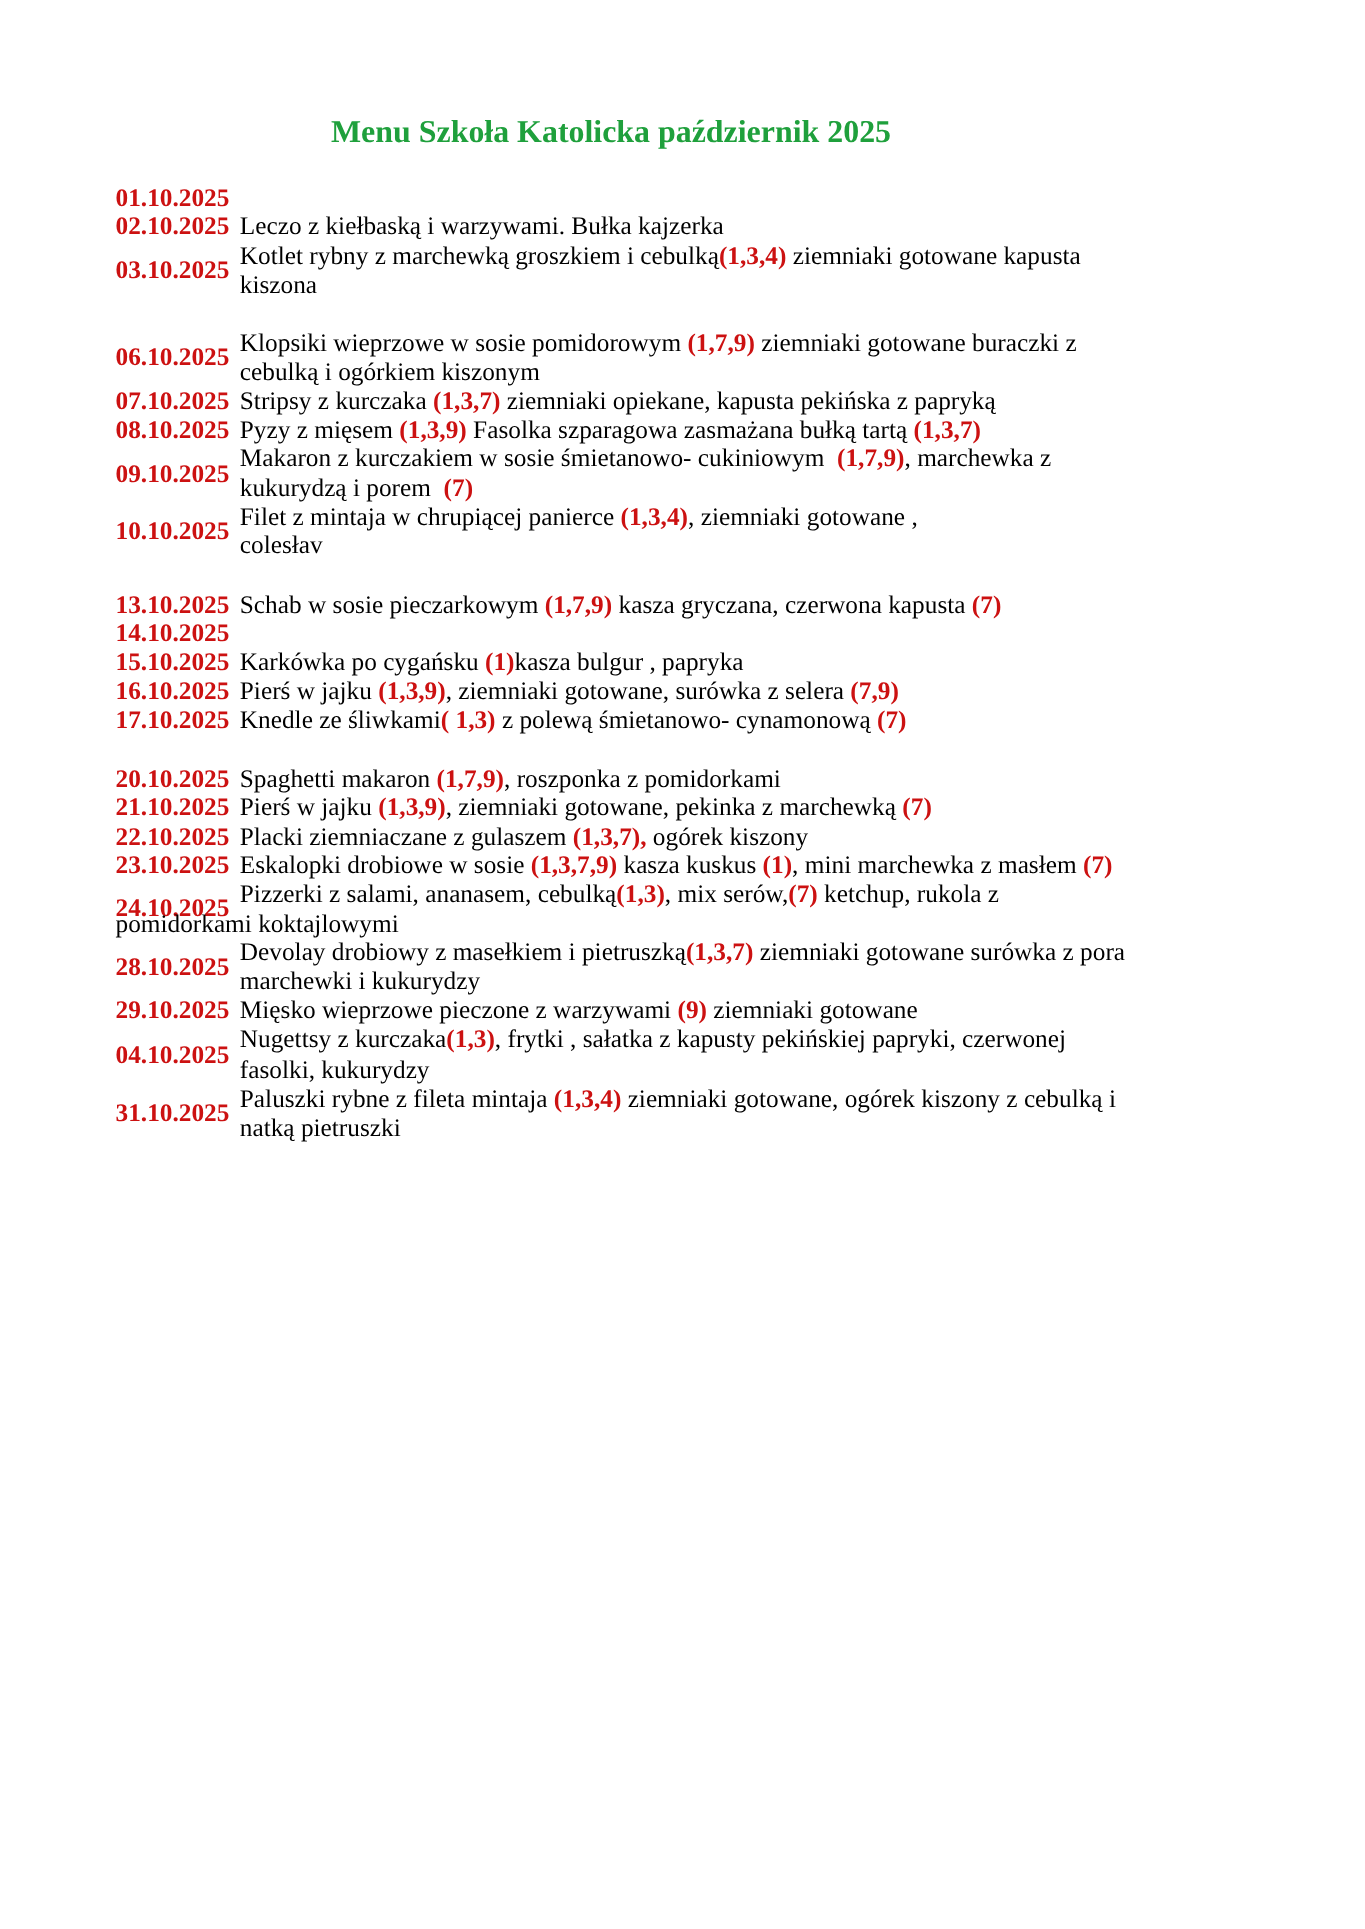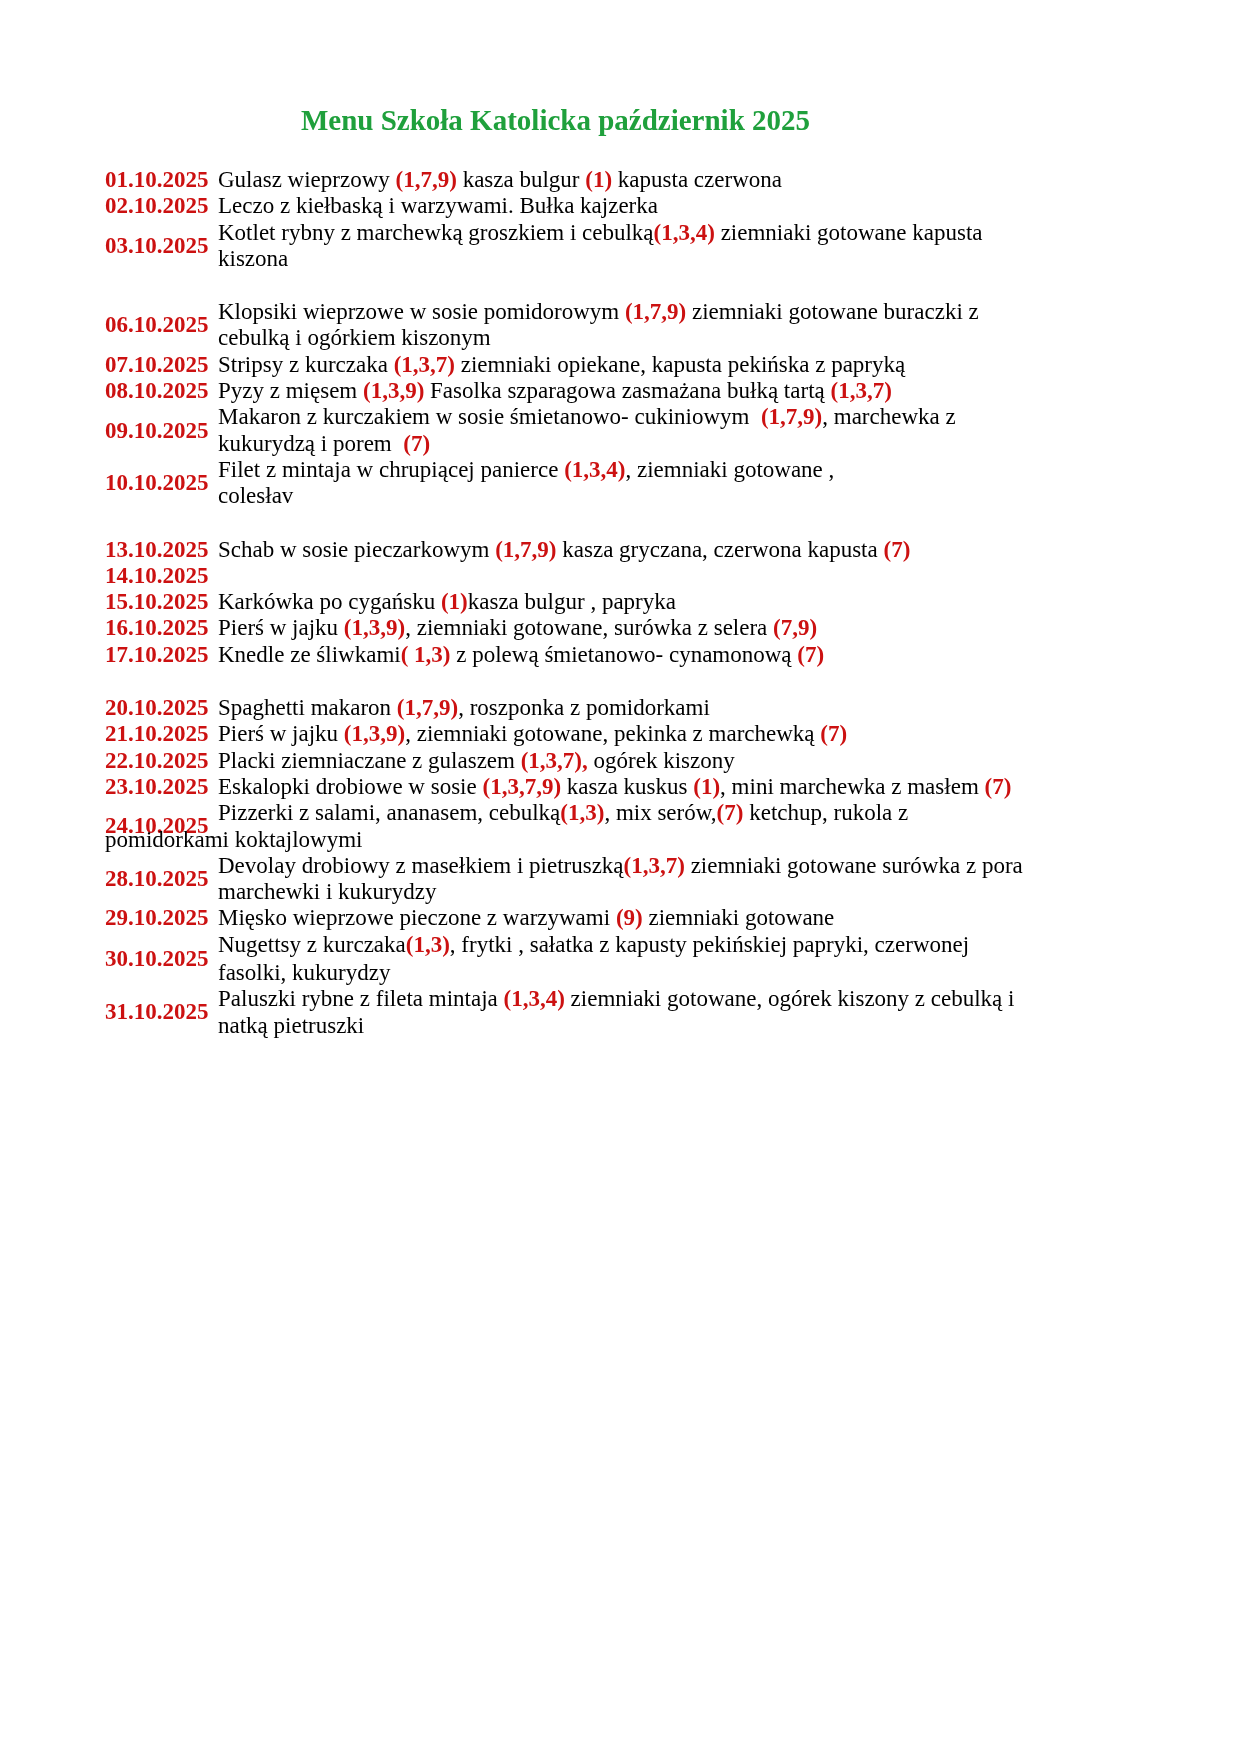--- a/index.html
+++ b/index.html
@@ -69,23 +69,20 @@
   }
 </style>
 </head>
 <body>
 
 <div class="page">
   <h1 class="doc-title">Menu Szkoła Katolicka październik 2025</h1>
   <div class="menu-list">
       <div class="entry">
         <div class="date">01.10.2025</div>
-        <div class="body">
-          <div class="line"><span>Gulasz wieprzowy </span><span class="allergen">(1,7,9)</span><span> kasza bulgur </span><span class="allergen">(1)</span><span> kapusta czerwona</span></div>
-        </div>
       </div>
       <div class="entry">
         <div class="date">02.10.2025</div>
         <div class="body">
           <div class="line"><span>Leczo z kiełbaską i warzywami. Bułka kajzerka</span></div>
         </div>
       </div>
       <div class="entry">
         <div class="date">03.10.2025</div>
         <div class="body">
@@ -191,21 +188,21 @@
           <div class="line"><span>marchewki i kukurydzy</span></div>
         </div>
       </div>
       <div class="entry">
         <div class="date">29.10.2025</div>
         <div class="body">
           <div class="line"><span>Mięsko wieprzowe pieczone z warzywami </span><span class="allergen">(9)</span><span> ziemniaki gotowane</span></div>
         </div>
       </div>
       <div class="entry">
-        <div class="date">30.10.2025</div>
+        <div class="date">04.10.2025</div>
         <div class="body">
           <div class="line"><span>Nugettsy z kurczaka</span><span class="allergen">(1,3)</span><span>, frytki , sałatka z kapusty pekińskiej papryki, czerwonej</span></div>
           <div class="line extra"><span>fasolki, kukurydzy</span></div>
         </div>
       </div>
       <div class="entry">
         <div class="date">31.10.2025</div>
         <div class="body">
           <div class="line"><span>Paluszki rybne z fileta mintaja </span><span class="allergen">(1,3,4)</span><span> ziemniaki gotowane, ogórek kiszony z cebulką i</span></div>
           <div class="line"><span>natką pietruszki</span></div>

